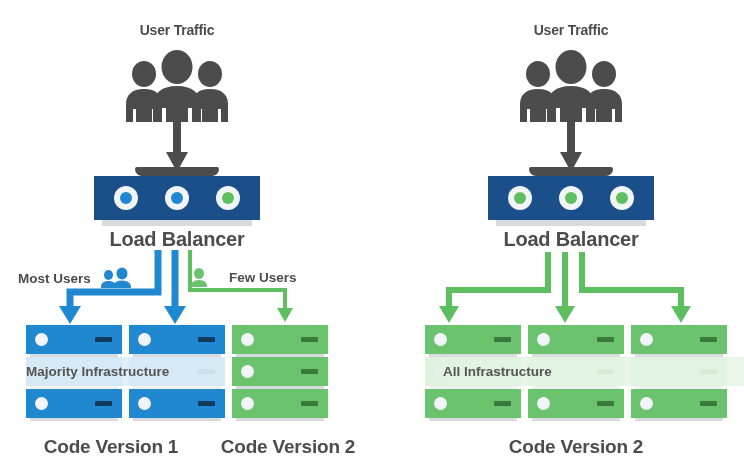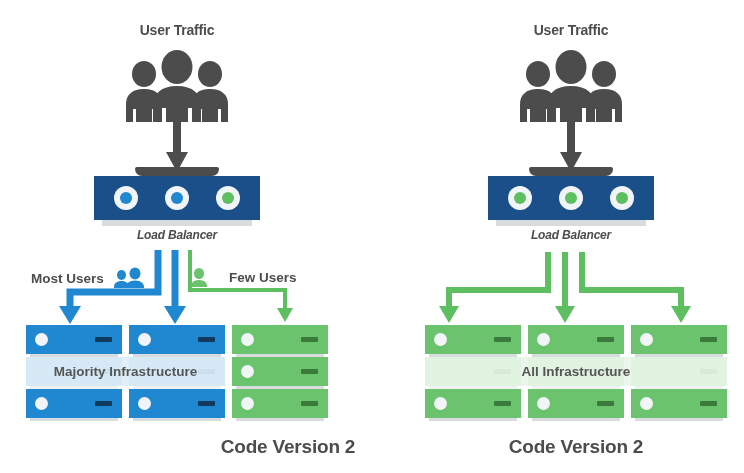--- a/index.html
+++ b/index.html
@@ -15,21 +15,21 @@
 
   
   .heading{
     font-weight:bold;
     color:#4c4c4c;
     text-align:center;
     letter-spacing:-.2px;
     white-space:nowrap;
   }
   .t-traffic{font-size:14px;}
-  .t-lb{font-size:12px;font-style:italic;}
+  .t-lb{font-size:20px;}
   .t-ver{font-size:19px;}
   .t-small{font-size:13.5px;font-weight:bold;color:#4c4c4c;white-space:nowrap;}
   .t-infra{font-size:13.5px;font-weight:bold;color:#555;white-space:nowrap;}
 
   
   .people{width:118px;height:70px;}
 
   
   .bigarrow{width:22px;height:60px;}
 
@@ -86,21 +86,21 @@
   .srow.green .vent{background:#3b7a3d;}
   .srow .shade{
     position:absolute;left:4px;right:4px;bottom:-3px;height:3px;
     background:#d9dcdf;
   }
   .srow.faded .body,.srow.faded .led,.srow.faded .vent{opacity:.22;}
   .srow.faded .shade{opacity:.4;}
 
   
   .infra-strip{
-    display:flex;align-items:center;justify-content:center;
+    display:flex;align-items:center;justify-content:flex-start;
     height:29px;
   }
   .infra-blue{background:rgba(216,233,246,.75);}
   .infra-green{background:rgba(226,243,226,.72);}
 
   svg{display:block;overflow:visible;}
 </style>
 </head>
 <body>
 
@@ -156,21 +156,21 @@
       <path d="M39 56 L61 56 L50 74 Z" fill="#1f88d0"></path>
 
       <path d="M155 0 L155 58" stroke="#1f88d0" stroke-width="7" fill="none"></path>
       <path d="M144 56 L166 56 L155 74 Z" fill="#1f88d0"></path>
 
       <path d="M170 0 L170 40 L265 40 L265 60" stroke="#5ebf61" stroke-width="4" fill="none"></path>
       <path d="M257 58 L273 58 L265 72 Z" fill="#5ebf61"></path>
     </svg>
   </div>
 
-  <div class="abs" style="left:31px;top:268px;display:flex;align-items:center;gap:10px;">
+  <div class="abs" style="left:18px;top:268px;display:flex;align-items:center;gap:10px;">
     <span class="t-small">Most Users</span>
     <span>
       <svg width="30" height="20" viewBox="0 0 30 20">
         <g fill="#1f88d0">
           <ellipse cx="7.5" cy="7" rx="4.5" ry="5"></ellipse>
           <path d="M7.5 13c-5 0-7.5 2.5-7.5 6v1h15v-1c0-3.5-2.5-6-7.5-6z"></path>
           <ellipse cx="21" cy="5.5" rx="5.5" ry="6"></ellipse>
           <path d="M21 12.5c-6 0-9 3-9 6.5v1h18v-1c0-3.5-3-6.5-9-6.5z"></path>
         </g>
       </svg>
@@ -249,20 +249,21 @@
         <div class="led"></div>
         <div class="vent"></div>
         <div class="shade"></div>
     </div>
   </div>
 
   <div class="abs infra-strip infra-blue" style="left:26px;top:357px;width:199px;">
     <span class="t-infra">Majority Infrastructure</span>
   </div>
 
+  <div class="abs heading t-ver" style="left:16px;top:436px;width:190px;">Code Version 1</div>
   <div class="abs heading t-ver" style="left:193px;top:436px;width:190px;">Code Version 2</div>
 
   <div class="abs heading t-traffic" style="left:488px;top:22px;width:166px;">User Traffic</div>
 
   <div class="abs people" style="left:512px;top:52px;">
     <svg width="118" height="70" viewBox="0 0 118 70">
       <g fill="#4c4c4c">
         <ellipse cx="26" cy="22" rx="12" ry="13"></ellipse>
         <path d="M26 37c-12 0-18 6-18 15v18h7V57h3v13h16V57h3v13h7V52c0-9-6-15-18-15z"></path>
         <ellipse cx="92" cy="22" rx="12" ry="13"></ellipse>
@@ -367,19 +368,19 @@
         <div class="shade"></div>
     </div>
     <div class="srow green">
       <div class="body"></div>
         <div class="led"></div>
         <div class="vent"></div>
         <div class="shade"></div>
     </div>
   </div>
 
-  <div class="abs infra-strip infra-green" style="left:425px;top:357px;width:302px;">
+  <div class="abs infra-strip infra-green" style="left:443px;top:357px;width:302px;">
     <span class="t-infra">All Infrastructure</span>
   </div>
 
   <div class="abs heading t-ver" style="left:481px;top:436px;width:190px;">Code Version 2</div>
 
 </div>
 
 </body></html>

